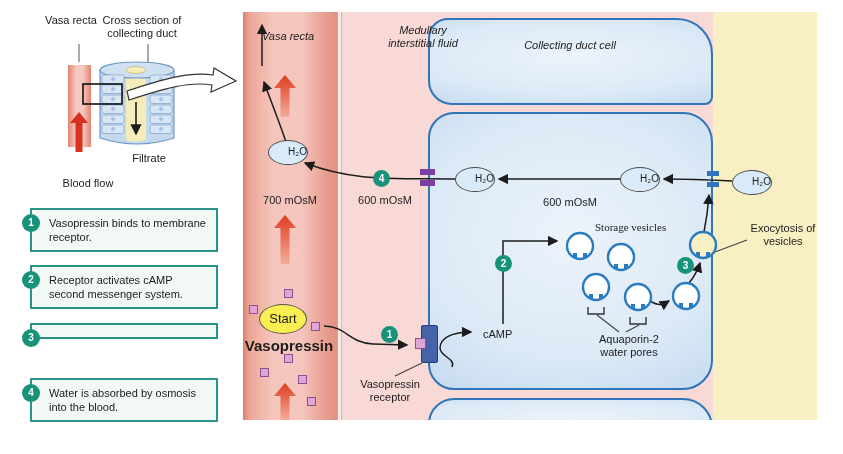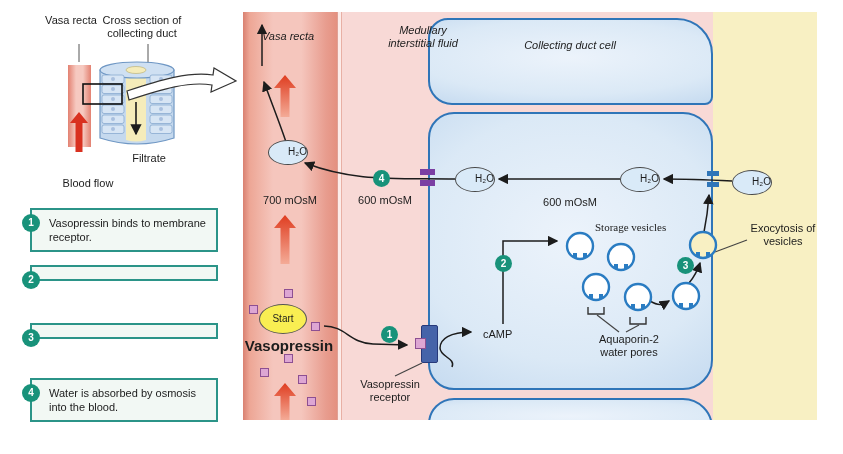--- a/index.html
+++ b/index.html
@@ -97,20 +97,21 @@
   <div class="abs lbl" style="left:62px;top:152px;width:52px;margin-top:25px;">Blood flow</div>
   <div class="abs lbl" style="left:120px;top:152px;width:58px;">Filtrate</div>
 
   <div>
     <div class="step-box" style="top:208px;">
       <span class="step-badge">1</span>
       <span>Vasopressin binds to membrane receptor.</span>
     </div>
     <div class="step-box" style="top:265px;">
       <span class="step-badge">2</span>
+      <span>Receptor activates cAMP second messenger system.</span>
     </div>
     <div class="step-box" style="top:323px;">
       <span class="step-badge">3</span>
     </div>
     <div class="step-box" style="top:378px;">
       <span class="step-badge">4</span>
       <span>Water is absorbed by osmosis into the blood.</span>
     </div>
   </div>
 
@@ -212,21 +213,21 @@
     <div class="h2o" style="left:212px;top:155px;">H₂O</div>
     <div class="h2o" style="left:377px;top:155px;">H₂O</div>
     <div class="h2o" style="left:489px;top:158px;">H₂O</div>
 
     <div class="badge" style="left:138px;top:314px;">1</div>
     <div class="badge" style="left:252px;top:243px;">2</div>
     <div class="badge" style="left:434px;top:245px;">3</div>
     <div class="badge" style="left:130px;top:158px;">4</div>
 
     <div class="abs" style="left:16px;top:292px;width:48px;height:30px;border:1.5px solid #555;border-radius:50%;
-         background:var(--yellow_start);font-size:10px;text-align:center;line-height:27px;box-sizing:border-box;z-index:6;">Start</div>
+         background:var(--yellow_start);font-size:13px;text-align:center;line-height:27px;box-sizing:border-box;z-index:6;">Start</div>
     <div class="abs lbl" style="left:-2px;top:325px;width:96px;font-weight:bold;font-size:15px;z-index:6;">Vasopressin</div>
     <div class="mol" style="left:41px;top:277px;"></div>
     <div class="mol" style="left:6px;top:293px;"></div>
     <div class="mol" style="left:68px;top:310px;"></div>
     <div class="mol" style="left:41px;top:342px;"></div>
     <div class="mol" style="left:17px;top:356px;"></div>
     <div class="mol" style="left:55px;top:363px;"></div>
     <div class="mol" style="left:64px;top:385px;"></div>
 
     <div class="abs" style="left:178px;top:313px;width:17px;height:38px;background:var(--receptor);

